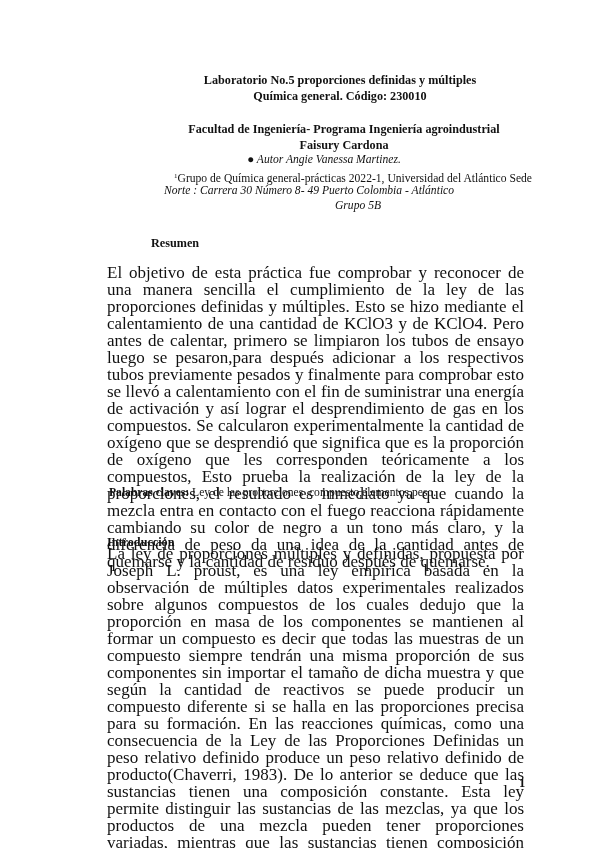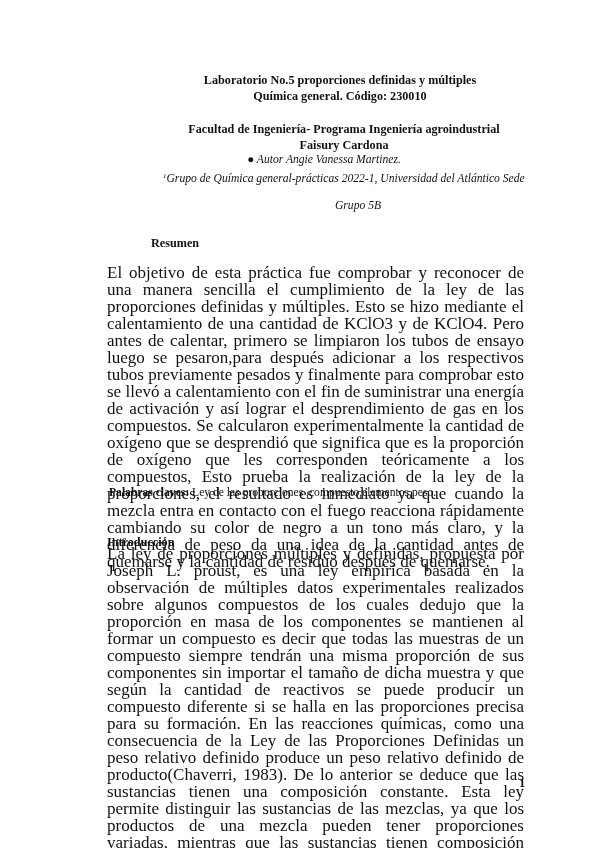--- a/index.html
+++ b/index.html
@@ -6,21 +6,21 @@
     body { width: 600px; height: 848px; position: relative; overflow: hidden;
            font-family: "Liberation Serif", "DejaVu Serif", serif; color: #111; }
     .page { position: absolute; left: 0; top: 0; width: 600px; height: 848px; background: #fff; border-radius: 29px; }
     .center { position: absolute; left: 0; width: 600px; text-align: center; }
     .title { font-weight: bold; font-size: 12.2px; line-height: 16px; }
     .title1 { top: 72px; left: 40px; }
     .title2 { top: 88px; left: 40px; }
     .fac { top: 122px; left: 44px; font-weight: bold; font-size: 12.2px; }
     .prof { top: 138px; left: 44px; font-weight: bold; font-size: 12.2px; }
     .author { top: 153px; left: 24px; font-style: italic; font-size: 11.6px; }
-    .affil { position: absolute; left: 163px; top: 169px; width: 380px; font-style: italic; font-size: 11.6px; line-height: 15px; }
+    .affil { position: absolute; left: 163px; top: 169px; width: 380px; font-size: 11.6px; line-height: 15px; text-align: center; }
     .affil sup { font-size: 7px; vertical-align: 4px; }
     .affil2 { position: absolute; left: 164px; top: 184px; font-style: italic; font-size: 11.6px; }
     .group { top: 199px; left: 58px; font-style: italic; font-size: 11.6px; }
     .heading { position: absolute; left: 107px; font-weight: bold; font-size: 12.2px; }
     .para { position: absolute; left: 107px; width: 417px; font-size: 17px; line-height: 17px; text-align: justify; }
     .para p { margin: 0; }
     .kw { position: absolute; left: 109px; top: 486px; font-size: 11.6px; }
     .kw b { font-weight: bold; }
     .pagenum { position: absolute; left: 519px; top: 776px; font-weight: bold; font-size: 12.5px; }
   </style>
@@ -30,20 +30,21 @@
 <div class="page">
 
   <div class="center title title1">Laboratorio No.5 proporciones definidas y múltiples</div>
   <div class="center title title2">Química general. Código: 230010</div>
 
   <div class="center fac">Facultad de Ingeniería- Programa Ingeniería agroindustrial</div>
   <div class="center prof">Faisury Cardona</div>
   <div class="center author">● Autor Angie Vanessa Martinez.</div>
 
   <div class="affil"><sup>1</sup><span>Grupo de Química general-prácticas 2022-1, Universidad del Atlántico Sede</span></div>
+  <div class="affil2">Norte : Carrera 30 Número 8- 49 Puerto Colombia - Atlántico</div>
   <div class="center group">Grupo 5B</div>
 
   <div class="heading" style="top:236px;margin-left:44px;">Resumen</div>
   <div class="para" style="top:264px;">
     <p>El objetivo de esta práctica fue comprobar y reconocer de una manera sencilla el cumplimiento de la ley de las proporciones definidas y múltiples. Esto se hizo mediante el calentamiento de una cantidad de KClO3 y de KClO4. Pero antes de calentar, primero se limpiaron los tubos de ensayo luego se pesaron,para después adicionar a los respectivos tubos previamente pesados y finalmente para comprobar esto se llevó a calentamiento con el fin de suministrar una energía de activación y así lograr el desprendimiento de gas en los compuestos. Se calcularon experimentalmente la cantidad de oxígeno que se desprendió que significa que es la proporción de oxígeno que les corresponden teóricamente a los compuestos, Esto prueba la realización de la ley de la proporciones, el resultado es inmediato ya que cuando la mezcla entra en contacto con el fuego reacciona rápidamente cambiando su color de negro a un tono más claro, y la diferencia de peso da una idea de la cantidad antes de quemarse y la cantidad de residuo después de quemarse.</p>
   </div>
 
   <div class="kw">
     <b>Palabras claves:</b><span> Ley de las proporciones ,compuesto,elementos,peso.</span>
   </div>

